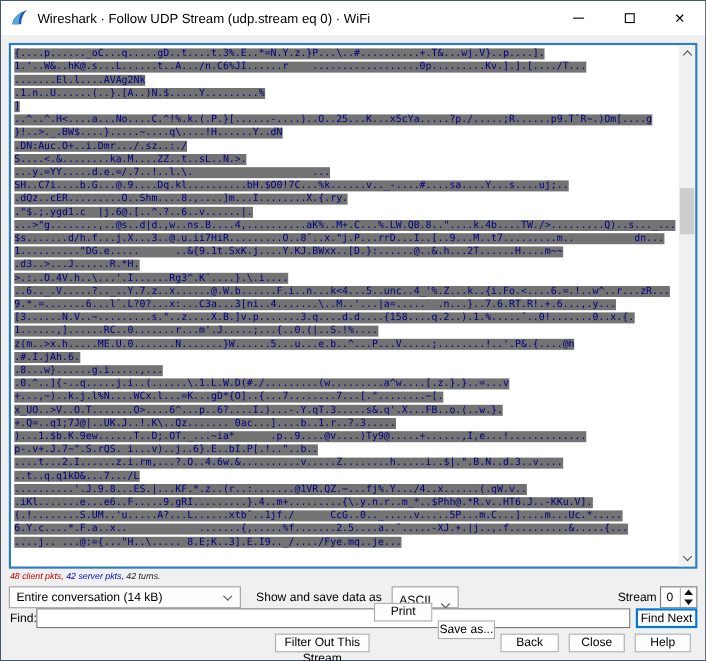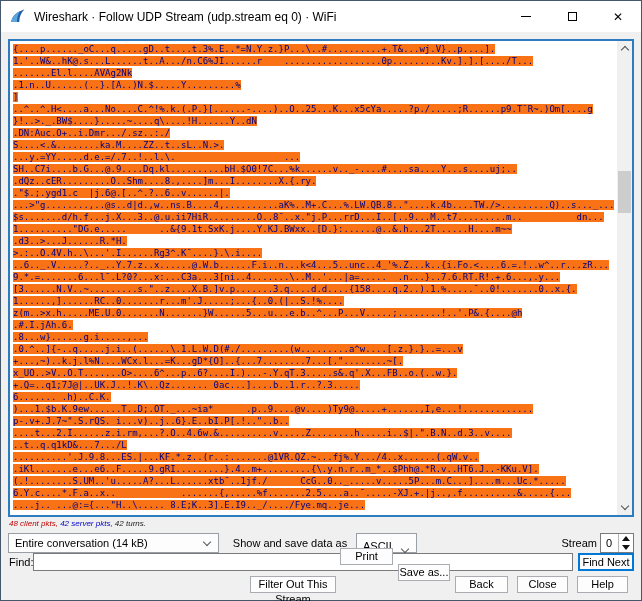--- a/index.html
+++ b/index.html
@@ -18,21 +18,21 @@
   .glyph-max { width:9px; height:9px; border:1px solid #000; display:block; }
   .glyph-close { font-size:12px; color:#000; line-height:1; }
 
   
   .dialog { position:relative; flex:1; background:#f0f0f0; }
 
   .stream-box { position:absolute; left:7px; top:7px; width:626px; height:478px; background:#ffffff; border:2px solid #2e7cc0; overflow:hidden; }
   .stream-content { position:absolute; left:0; top:0; right:15px; bottom:0; padding:2px 0 0 3px; overflow:hidden;
                     font-family:"DejaVu Sans Mono","Liberation Mono",monospace; font-size:9px; line-height:12px; }
   .sline { white-space:pre; height:12px; }
-  .sline .hl { background:#f97316; color:#000080; }
+  .sline .hl { background:#737373; color:#000080; }
 
   
   .vscroll { position:absolute; top:0; right:0; bottom:0; width:15px; background:#f0f0f0; }
   .scroll-arrow { position:absolute; left:0; width:15px; height:15px; display:flex; align-items:center; justify-content:center; }
   .scroll-arrow.up { top:0; } .scroll-arrow.down { bottom:0; }
   .chev { width:6px; height:6px; border-right:1.4px solid #505050; border-bottom:1.4px solid #505050; }
   .chev.u { transform:rotate(-135deg); margin-top:3px; }
   .chev.d { transform:rotate(45deg); margin-bottom:3px; }
   .scroll-thumb { position:absolute; left:1px; width:13px; top:130px; height:42px; background:#cdcdcd; }
 
@@ -115,21 +115,20 @@
           <div class="sline"><span class="hl">9.*.=.......6...l¯.L?0?...x:...C3a...3[ni..4.......\..M..'...|a=.....  .n...}..7.6.RT.R!.+.6...,.y...</span></div>
           <div class="sline"><span class="hl">[3......N.V..~.........s."..z....X.B.]v.p.......3.q....d.d....{158....q.2..).1.%.....¯..0!.......0..x.{.</span></div>
           <div class="sline"><span class="hl">1......,]......RC..0.......r...m'.J.....;...{..0.(|..S.!%....</span></div>
           <div class="sline"><span class="hl">z(m..&gt;x.h.....ME.U.0.......N.......}W......5...u...e.b..^...P...V.....;........!..'.P&amp;.{....@h</span></div>
           <div class="sline"><span class="hl">.#.I.jAh.6.</span></div>
           <div class="sline"><span class="hl">.8...w}......g.i.....,...</span></div>
           <div class="sline"><span class="hl">.0.^..]{-..q.....j.i..(......\.1.L.W.D(#./.........(w.........a^w....[.z.}.}..=...v</span></div>
           <div class="sline"><span class="hl">+...,~)..k.j.l%N....WCx.l...=K...gD*{O]..{...7........7...[."........~[.</span></div>
           <div class="sline"><span class="hl">x_UO..&gt;V..O.T.......O&gt;....6^...p..6?....I.)...-.Y.qT.3.....s&amp;.q'.X...FB..o.(..w.}.</span></div>
           <div class="sline"><span class="hl">+.Q=..q1;7J@|..UK.J..!.K\..Qz....... 0ac...]....b..1.r..?.3.....</span></div>
-          <div class="sline"><span class="hl">6....... .h)..C.K.</span></div>
           <div class="sline"><span class="hl">)...1.$b.K.9ew......T..D;.OT._...~ia*      .p..9....@v....)Ty9@.....+......,I,e...!.............</span></div>
           <div class="sline"><span class="hl">p-.v+.J.7~".S.rQS. i...v)..j..6}.E..bI.P[.!.."..b..</span></div>
           <div class="sline"><span class="hl">....t...2.I......z.i.rm,...?.O..4.6w.&amp;..........v.....Z........h.....i..$|.".B.N..d.3..v....</span></div>
           <div class="sline"><span class="hl">..t..q.q1kD&amp;...7.../L</span></div>
           <div class="sline"><span class="hl">..........'.J.9.8...ES.|...KF.*.z..(r..:.......@1VR.QZ.~...fj%.Y.../4..x......(.qW.v..</span></div>
           <div class="sline"><span class="hl">.iKl.......e...e6..F.....9.gRI.........}.4..m+.........{\.y.n.r..m_*..$Phh@.*R.v..HT6.J..-KKu.V].</span></div>
           <div class="sline"><span class="hl">(.!........S.UM..'u.....A?...L......xtb¯..1jf./      CcG..0.._.....v.....5P...m.C...]....m...Uc.*.....</span></div>
           <div class="sline"><span class="hl">6.Y.c....*.F.a..x..            .......{,.....%f.......2.5....a..¯.....-XJ.+.|j..,.f..........&amp;.....{...</span></div>
           <div class="sline"><span class="hl">....j.. ...@:={..."H..\..... 8.E;K..3].E.I9.._/..../Fye.mq..je...</span></div>
         </div>

